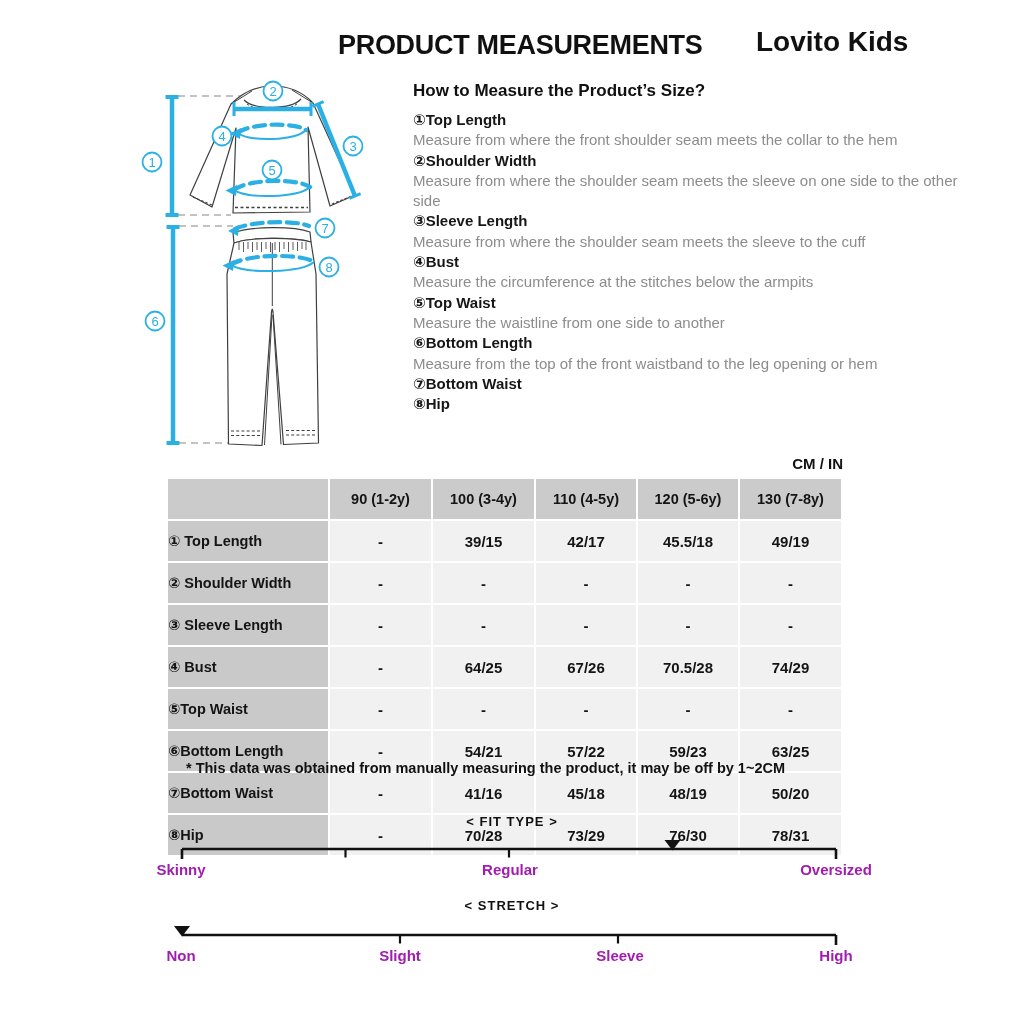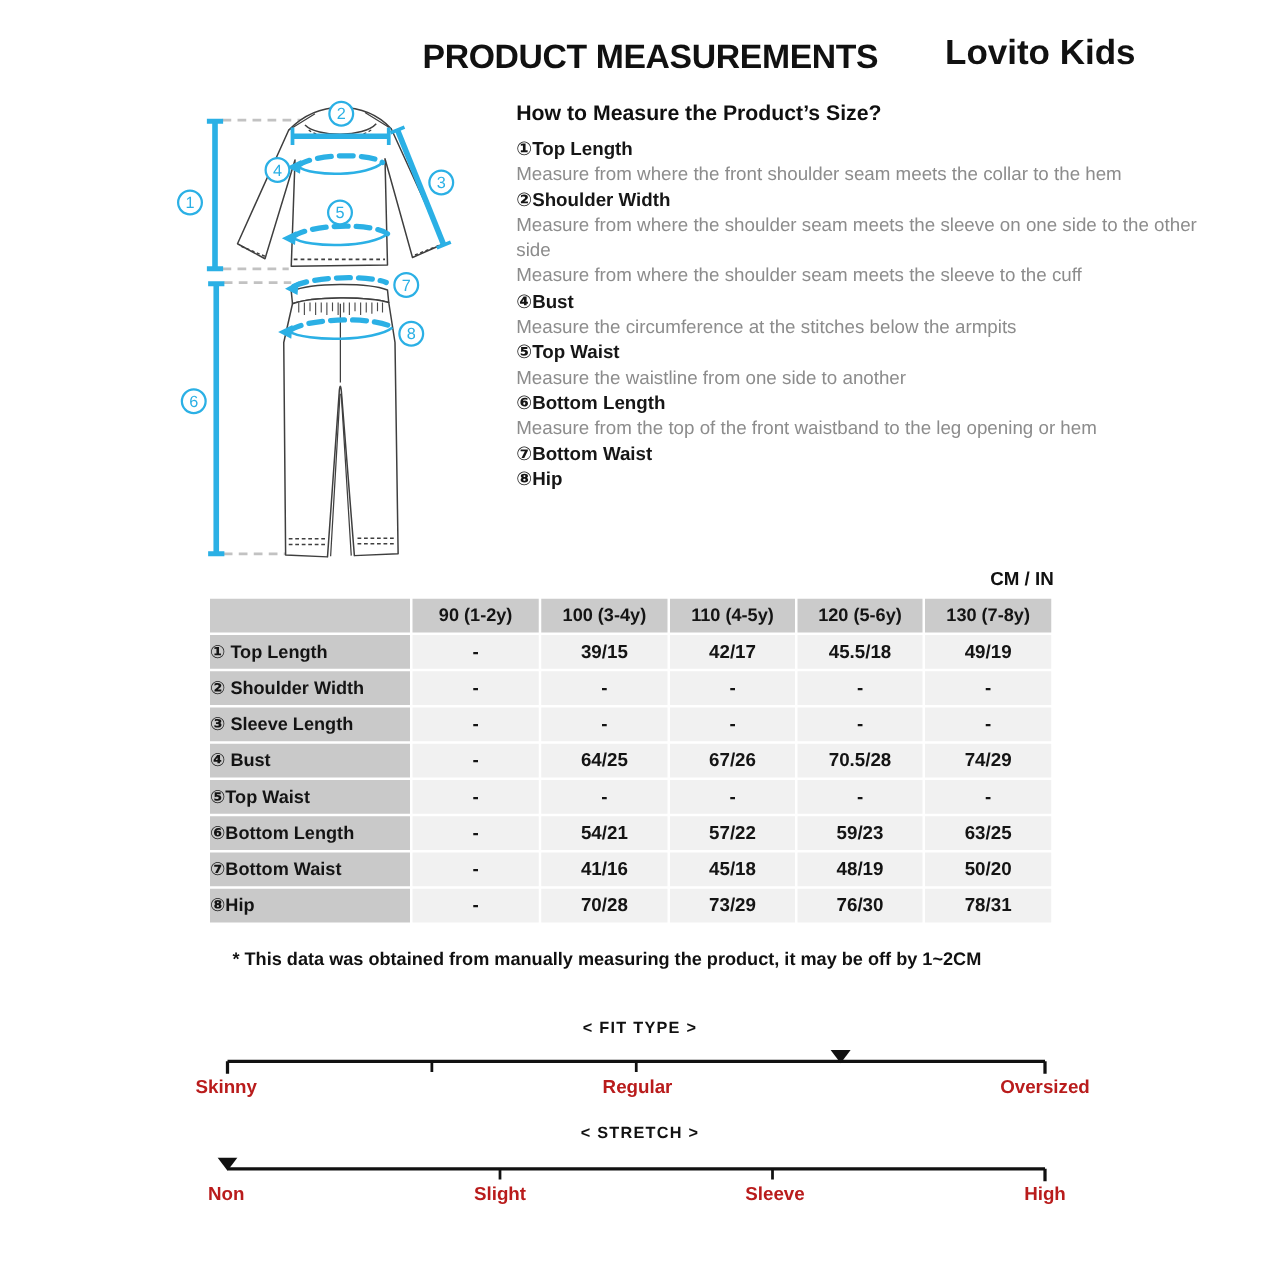--- a/index.html
+++ b/index.html
@@ -14,40 +14,40 @@
   .instructions{position:absolute;left:413px;top:81px;width:560px;}
   .instructions h2{margin:0 0 9px 0;font-size:17px;font-weight:700;color:#101010;}
   .inst-label{font-size:15px;font-weight:700;line-height:20.3px;color:#161616;}
   .inst-desc{font-size:15px;font-weight:400;line-height:20.3px;color:#8c8c8c;}
 
   .cm-in{position:absolute;left:643px;top:455px;width:200px;text-align:right;
          font-size:15px;font-weight:700;color:#111;}
 
   table.size{position:absolute;left:166px;top:477px;border-collapse:separate;border-spacing:2px;
              table-layout:fixed;}
-  table.size th,table.size td{height:27px;padding:0;font-size:14.5px;overflow:hidden;white-space:nowrap;}
+  table.size th,table.size td{height:40px;padding:0;font-size:14.5px;overflow:hidden;white-space:nowrap;}
   table.size thead th{background:#cbcbcb;font-weight:700;text-align:center;color:#141414;}
   table.size tbody th{background:#c9c9c9;font-weight:700;text-align:left;color:#141414;}
   table.size tbody td{background:#f1f1f1;font-weight:700;text-align:center;color:#141414;font-size:15px;}
 
   .footnote{position:absolute;left:0;top:760px;width:971px;text-align:center;
             font-size:14.5px;font-weight:700;color:#111;}
 
   .scale-heading{position:absolute;left:0;width:1024px;text-align:center;
                  font-size:13px;font-weight:800;letter-spacing:1px;color:#111;}
   .scale-heading.fit{top:814px;}
   .scale-heading.stretch{top:898px;}
   .scale-svg{position:absolute;left:0;width:1024px;height:24px;}
   .scale-svg.fit{top:840px;}
   .scale-svg.stretch{top:926px;}
   .scale-labels{position:absolute;left:0;width:1024px;height:20px;}
   .scale-labels.fit{top:861px;}
   .scale-labels.stretch{top:947px;}
   .scale-labels span{position:absolute;transform:translateX(-50%);white-space:nowrap;
-                     font-size:15px;font-weight:700;color:#b91c1c;}
+                     font-size:15px;font-weight:700;color:#a21caf;}
 </style>
 </head>
 <body>
 
 <div class="page">
 
   <div class="title">PRODUCT MEASUREMENTS</div>
   <div class="brand">Lovito Kids</div>
 
   <svg class="diagram-svg" viewBox="130 75 280 390" xmlns="http://www.w3.org/2000/svg">
@@ -120,20 +120,21 @@
     </g>
   </svg>
 
   <div class="instructions">
     <h2>How to Measure the Product’s Size?</h2>
     <div>
         <div class="inst-label">①Top Length</div>
         <div class="inst-desc">Measure from where the front shoulder seam meets the collar to the hem</div>
         <div class="inst-label">②Shoulder Width</div>
         <div class="inst-desc">Measure from where the shoulder seam meets the sleeve on one side to the other side</div>
+        <div class="inst-label">③Sleeve Length</div>
         <div class="inst-desc">Measure from where the shoulder seam meets the sleeve to the cuff</div>
         <div class="inst-label">④Bust</div>
         <div class="inst-desc">Measure the circumference at the stitches below the armpits</div>
         <div class="inst-label">⑤Top Waist</div>
         <div class="inst-desc">Measure the waistline from one side to another</div>
         <div class="inst-label">⑥Bottom Length</div>
         <div class="inst-desc">Measure from the top of the front waistband to the leg opening or hem</div>
         <div class="inst-label">⑦Bottom Waist</div>
         <div class="inst-label">⑧Hip</div>
       </div>

